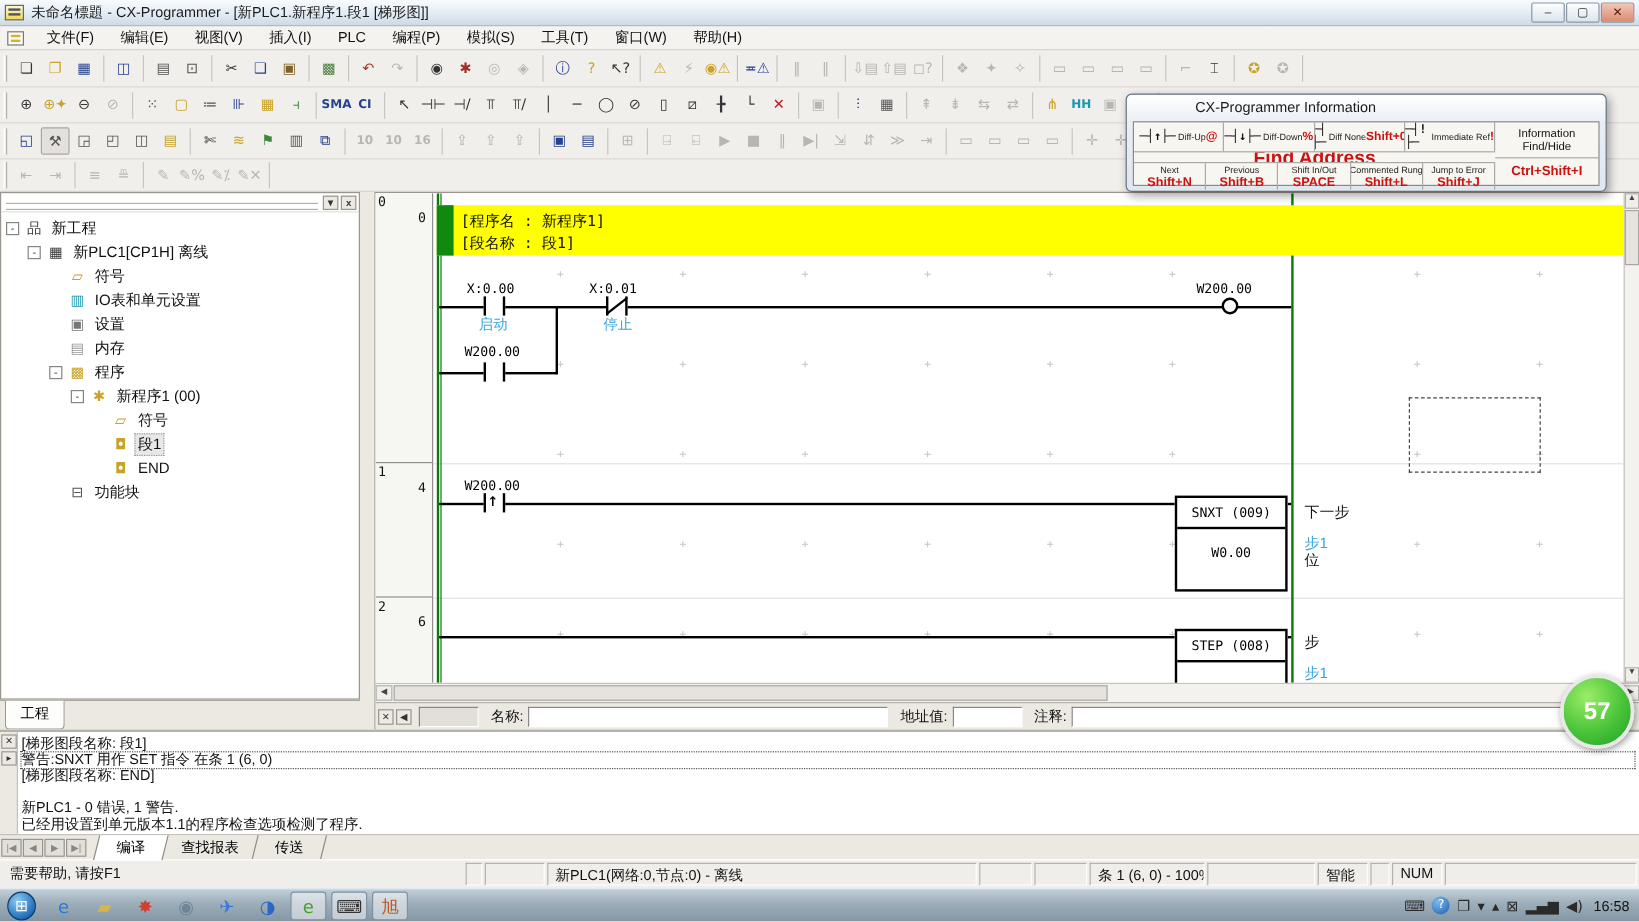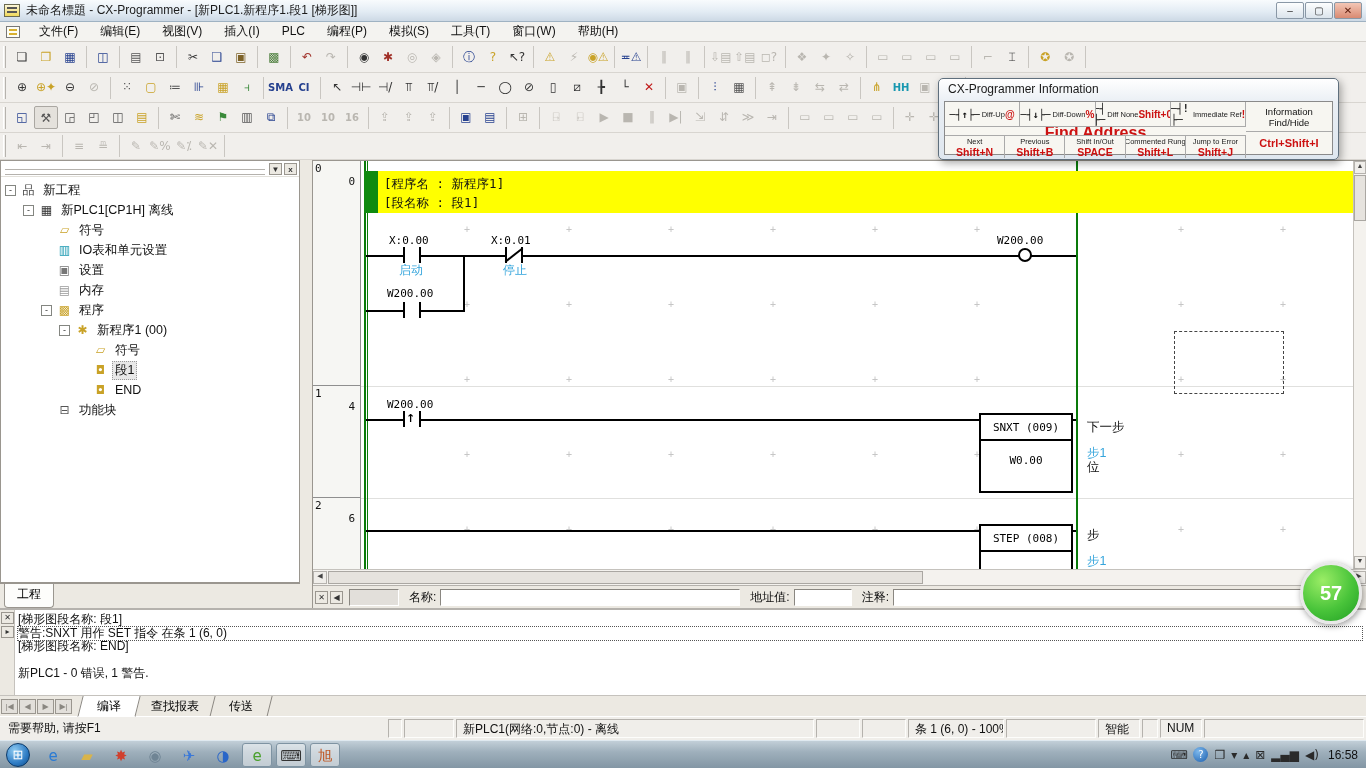--- a/index.html
+++ b/index.html
@@ -37,21 +37,21 @@
   .tbgroup::after { content:""; width:1px; height:22px; background:#c9c6c1; margin:0 4px; }
   .tb { width:24px; height:23px; border:none; background:transparent; font-family:"DejaVu Sans",sans-serif;
     font-size:12px; line-height:23px; text-align:center; color:#333; padding:0; }
   .tb.dis { color:#b9b6b0 !important; }
   .tb.pressed { background:#e4e1dc; border:1px solid #aaa7a2; border-radius:2px; }
   .tb.txt { font-size:10px; font-weight:bold; }
 
   
   #info-popup { position:absolute; left:938px; top:78px; width:401px; height:82px; z-index:60;
     background:linear-gradient(#ffffff,#e9eef4 30%,#dfe7ef); border:1px solid #5f6f7d; border-radius:5px;
-    box-shadow:2px 3px 8px rgba(0,0,0,.35); }
+    box-shadow:2px 3px 8px rgba(0,0,0,.35);padding-left:48px; }
   #info-popup .ititle { height:20px; font-size:12px; color:#1a1a1a; padding:3px 0 0 9px; }
   .ipbody { position:absolute; left:5px; top:22px; right:5px; bottom:4px; background:#f7f6f1;
     border:1px solid #8a8a8a; }
   .iprows { position:absolute; left:0; top:0; right:86px; bottom:0; }
   .ipr1 { display:flex; height:25px; border-bottom:1px solid #aaa; }
   .ipc { border-right:1px solid #aaa; display:flex; align-items:center; justify-content:center; gap:2px; overflow:hidden; }
   .ipc .sym { font-family:"DejaVu Sans Mono",monospace; font-size:10px; font-weight:bold; color:#111; }
   .ipc .lk { display:flex; flex-direction:row; align-items:center; }
   .ipc .lbl { font-size:7.5px; color:#222; white-space:nowrap; }
   .ipc .key { font-size:10px; font-weight:bold; color:#cc1111; white-space:nowrap; }
@@ -791,20 +791,21 @@
       <div class="oline">[梯形图段名称: 段1]</div>
 
       <div class="oline sel-line">警告:SNXT 用作 SET 指令 在条 1 (6, 0)</div>
 
       <div class="oline">[梯形图段名称: END]</div>
 
       <div class="oline"></div>
 
       <div class="oline">新PLC1 - 0 错误, 1 警告.</div>
 
+      <div class="oline">已经用设置到单元版本1.1的程序检查选项检测了程序.</div>
     </div>
     <div id="outtabs">
       <span class="tsc">|◀</span>
       <span class="tsc">◀</span>
       <span class="tsc">▶</span>
       <span class="tsc">▶|</span>
       <span class="otabs">
         <span class="otab active"><span>编译</span></span>
 
         <span class="otab"><span>查找报表</span></span>

